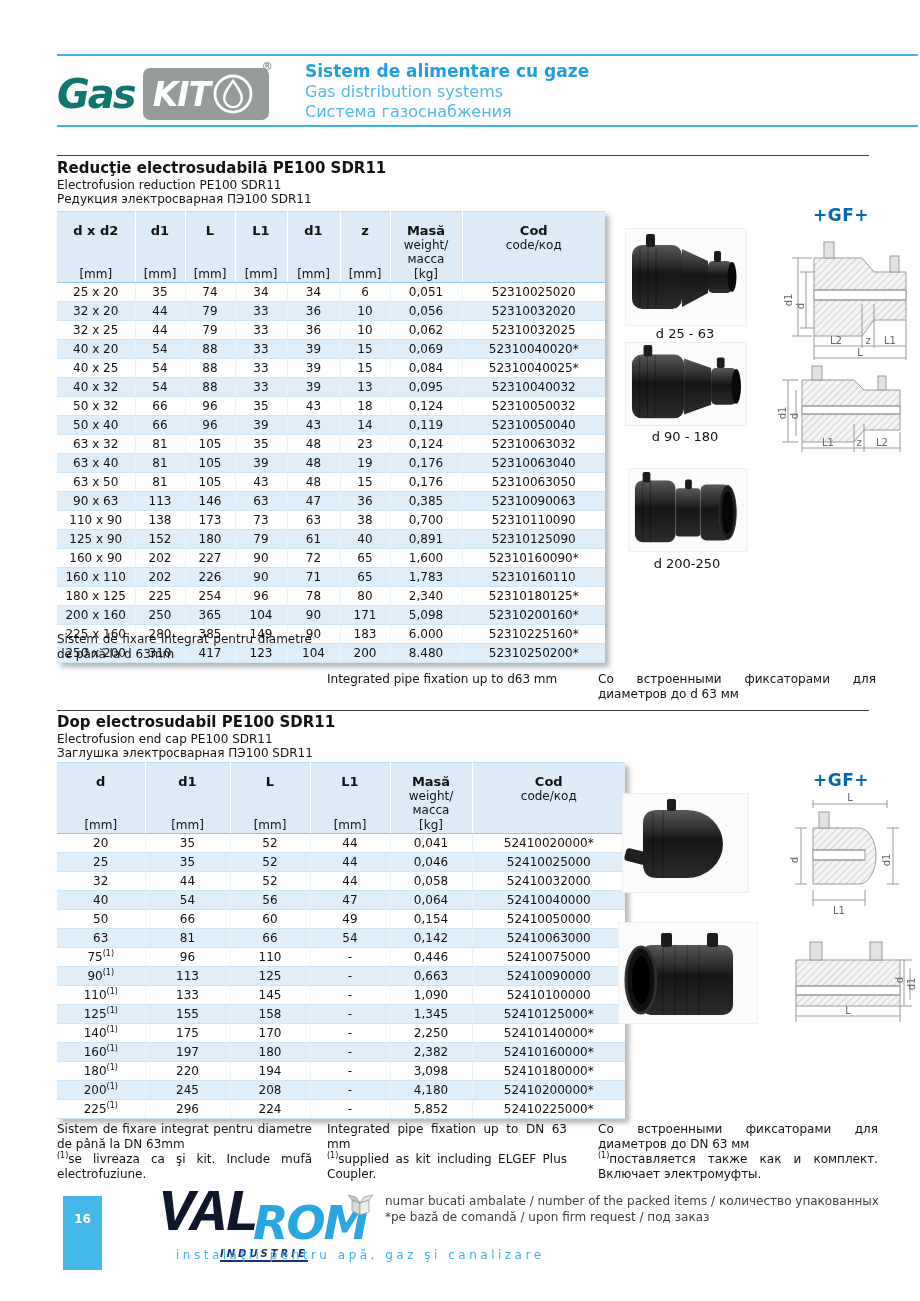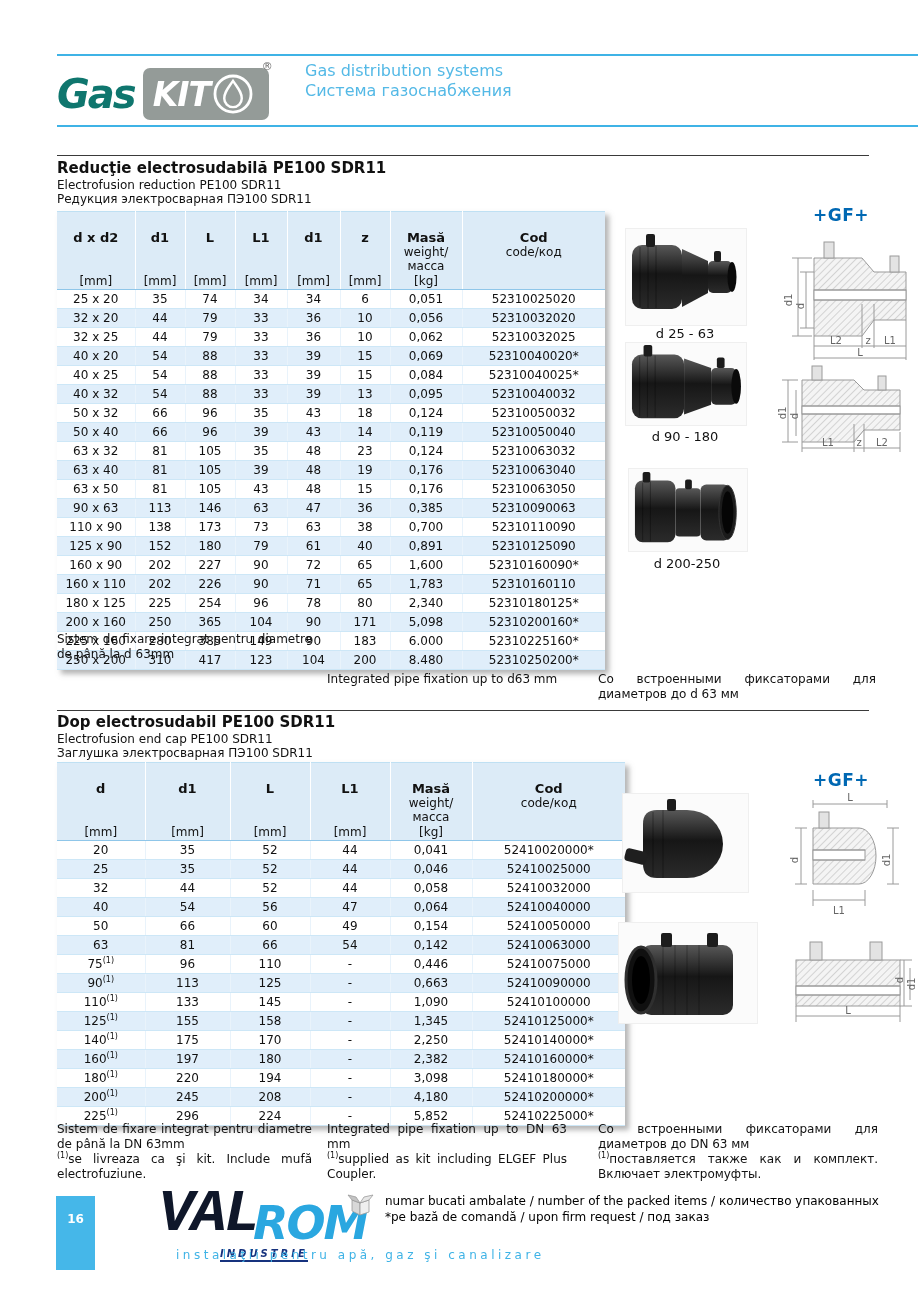--- a/index.html
+++ b/index.html
@@ -21,21 +21,21 @@
 
   
   .sec-rule { background:#3a3a3a; height:1px; }
   .sec-title { font-weight:bold; font-size:15px; line-height:18px; }
   .sec-sub { font-size:12px; line-height:14px; }
 
   
   .tbl-shadow { box-shadow:4px 4px 5px rgba(110,110,110,0.5); background:#fff; }
   table.dtable { border-collapse:collapse; width:100%; table-layout:fixed; border-top:1px solid #bfe0f3; }
   .dtable th, .dtable td { text-align:center; padding:0; font-size:12px; overflow:hidden; }
-  .hrow th { background:#dcebf7; height:44px; vertical-align:top; padding-top:18px; border-left:1px solid #fff; }
+  .hrow th { background:#dcebf7; height:44px; vertical-align:top; padding-top:11px; border-left:1px solid #fff; }
   .hrow th:first-child { border-left:none; }
   .hl { display:block; font-weight:bold; font-size:13px; line-height:15px; }
   .hsub { display:block; font-weight:normal; font-size:12px; line-height:14px; }
   .urow td { background:#dcebf7; height:15px; line-height:15px; border-left:1px solid #fff; border-bottom:1px solid #8fc6e9; }
   .urow td:first-child { border-left:none; }
   .dtable tbody td { height:18px; line-height:18px; border-bottom:1px solid #cde7f7; border-left:1px solid #e9f3fb; background:#fff; }
   .dtable tbody td:first-child { border-left:none; }
   .dtable tbody tr.stripe td { background:#e0eefa; }
   .dtable sup { font-size:8px; line-height:0; vertical-align:super; }
 
@@ -52,21 +52,21 @@
   .note sup { font-size:8px; vertical-align:super; line-height:0; }
 
   
   .page-bar { background:#45b7e9; }
   .page-num { color:#fff; font-weight:bold; font-size:12px; text-align:center; padding-top:16px; }
   .valrom { display:flex; align-items:flex-start; }
   .v-val { color:#0f172a; font-weight:bold; font-style:italic; font-size:60px; letter-spacing:-3px; line-height:44px;font-family:Liberation Mono, monospace; }
   .v-rom { color:#2aa7e0; font-weight:bold; font-style:italic; font-size:46px; letter-spacing:-2px; line-height:46px; margin-left:-4px; margin-top:8px; }
   .v-ind { color:#16327e; font-style:italic; font-weight:bold; font-size:10px; letter-spacing:3px; border-bottom:2px solid #16327e; padding-bottom:1px; }
   .tagline { color:#3fb3e6; font-size:12px; letter-spacing:3.5px; }
-  .fnote { font-size:12px; line-height:16px; color:#000000; }
+  .fnote { font-size:12px; line-height:16px; color:#404040; }
 </style>
 </head>
 <body>
 
 <svg width="0" height="0" style="position:absolute" aria-hidden="true">
   <defs>
     <pattern id="hatch" width="5" height="5" patternUnits="userSpaceOnUse" patternTransform="rotate(45)">
       <rect width="5" height="5" fill="#f4f4f4"></rect>
       <line x1="0" y1="0" x2="0" y2="5" stroke="#bdbdbd" stroke-width="1.2"></line>
     </pattern>
@@ -88,20 +88,21 @@
       <span class="logo-kit">KIT</span>
       <svg class="flame" viewBox="0 0 24 24">
         <circle cx="12" cy="12" r="10.3" fill="none" stroke="#ffffff" stroke-width="1.6"></circle>
         <path d="M12 4.5 C15 9 17 11 17 14.5 a5 5 0 0 1 -10 0 C7 11 9 9 12 4.5 z" fill="none" stroke="#ffffff" stroke-width="1.4"></path>
       </svg>
       <span class="logo-reg">®</span>
     </span>
   </div>
 
   <div class="abs" style="left:305px;top:61px;">
+    <div class="ht-ro">Sistem de alimentare cu gaze</div>
     <div class="ht-en">Gas distribution systems</div>
     <div class="ht-ru">Система газоснабжения</div>
   </div>
 
   <div class="abs rule-blue" style="left:57px;top:125px;width:861px;"></div>
 
   <div class="abs sec-rule" style="left:57px;top:155px;width:812px;"></div>
   <div class="abs sec-title" style="left:57px;top:159px;">Reducţie electrosudabilă PE100 SDR11</div>
   <div class="abs sec-sub" style="left:57px;top:178px;">Electrofusion reduction PE100 SDR11</div>
   <div class="abs sec-sub" style="left:57px;top:192px;">Редукция электросварная ПЭ100 SDR11</div>
@@ -696,21 +697,21 @@
   </div>
   <div class="abs note" style="left:327px;top:1122px;width:240px;">
     <div>Integrated pipe fixation up to DN 63 mm</div>
     <div><sup>(1)</sup><span>supplied as kit including ELGEF Plus Coupler.</span></div>
   </div>
   <div class="abs note" style="left:598px;top:1122px;width:280px;">
     <div>Со встроенными фиксаторами для диаметров до DN 63 мм</div>
     <div><sup>(1)</sup><span>поставляется также как и комплект. Включает электромуфты.</span></div>
   </div>
 
-  <div class="abs page-bar" style="left:56px;top:1196px;width:39px;height:74px;">
+  <div class="abs page-bar" style="left:63px;top:1196px;width:39px;height:74px;">
     <div class="page-num">16</div>
   </div>
 
   <div class="abs" style="left:158px;top:1192px;">
     <div class="valrom">
       <span class="v-val">VAL</span>
       <span class="v-rom">ROM</span>
     </div>
     <div style="margin-left:62px;margin-top:-4px;">
       <span class="v-ind">INDUSTRIE</span>

